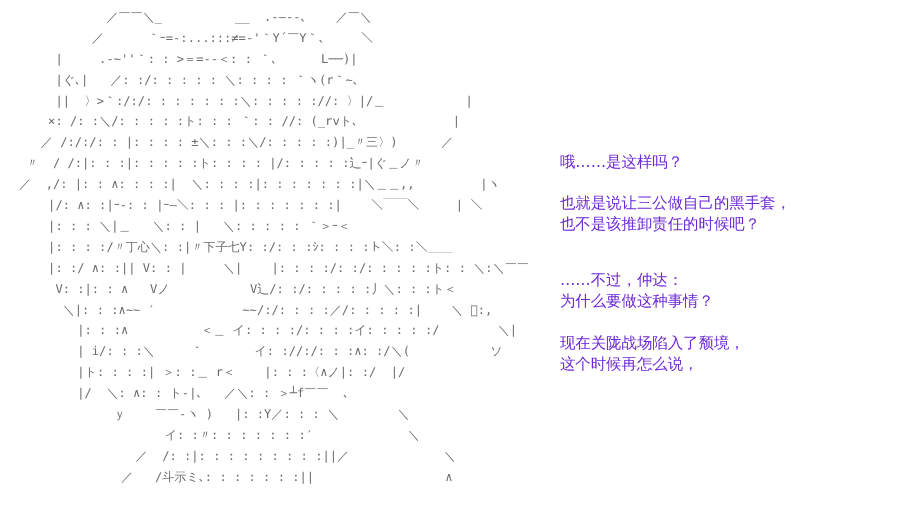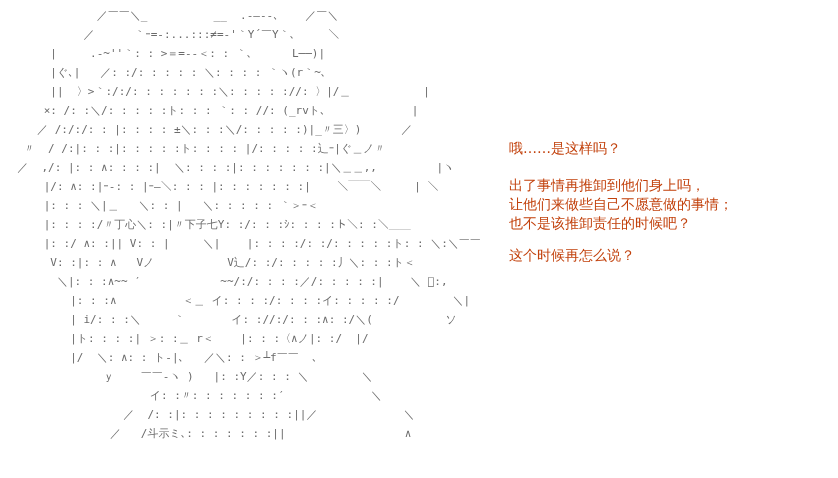--- a/index.html
+++ b/index.html
@@ -25,21 +25,21 @@
     font-family: "DejaVu Sans Mono", "Liberation Mono", monospace;
     font-size: 11px;
     line-height: 19px;
     letter-spacing: 0px;
     color: #6b6b6b;
     white-space: pre;
   }
   .dialogue-block {
     position: absolute;
     left: 492px;
-    color: #c2410c;
+    color: #6d28d9;
     font-size: 14px;
     line-height: 19px;
     white-space: nowrap;
     padding-left: 17px;
   }
   .b1 { top: 139px; }
   .b2 { top: 176px; }
   .b3 { top: 246px; }
   .b4 { top: 303px; }
 </style>
@@ -70,25 +70,27 @@
                ｙ    ￣￣-ヽ )   |: :Y／: : : ＼        ＼
                       イ: :〃: : : : : : :′             ＼
                   ／  /: :|: : : : : : : : :||／             ＼
                 ／   /斗示ミ､: : : : : : :||                  ∧</pre>
 
   <div class="dialogue-block b1">
     <div>哦……是这样吗？</div>
   </div>
 
   <div class="dialogue-block b2">
-    <div>出了事情再推卸到他们身上吗，</div>
-    <div>让他们来做些自己不愿意做的事情；</div>
+    <div>也就是说让三公做自己的黑手套，</div>
     <div>也不是该推卸责任的时候吧？</div>
   </div>
 
   <div class="dialogue-block b3">
-    <div>这个时候再怎么说？</div>
+    <div>……不过，仲达：</div>
+    <div>为什么要做这种事情？</div>
   </div>
 
   <div class="dialogue-block b4">
+    <div>现在关陇战场陷入了颓境，</div>
+    <div>这个时候再怎么说，</div>
   </div>
 
 </div>
 
 </body></html>

